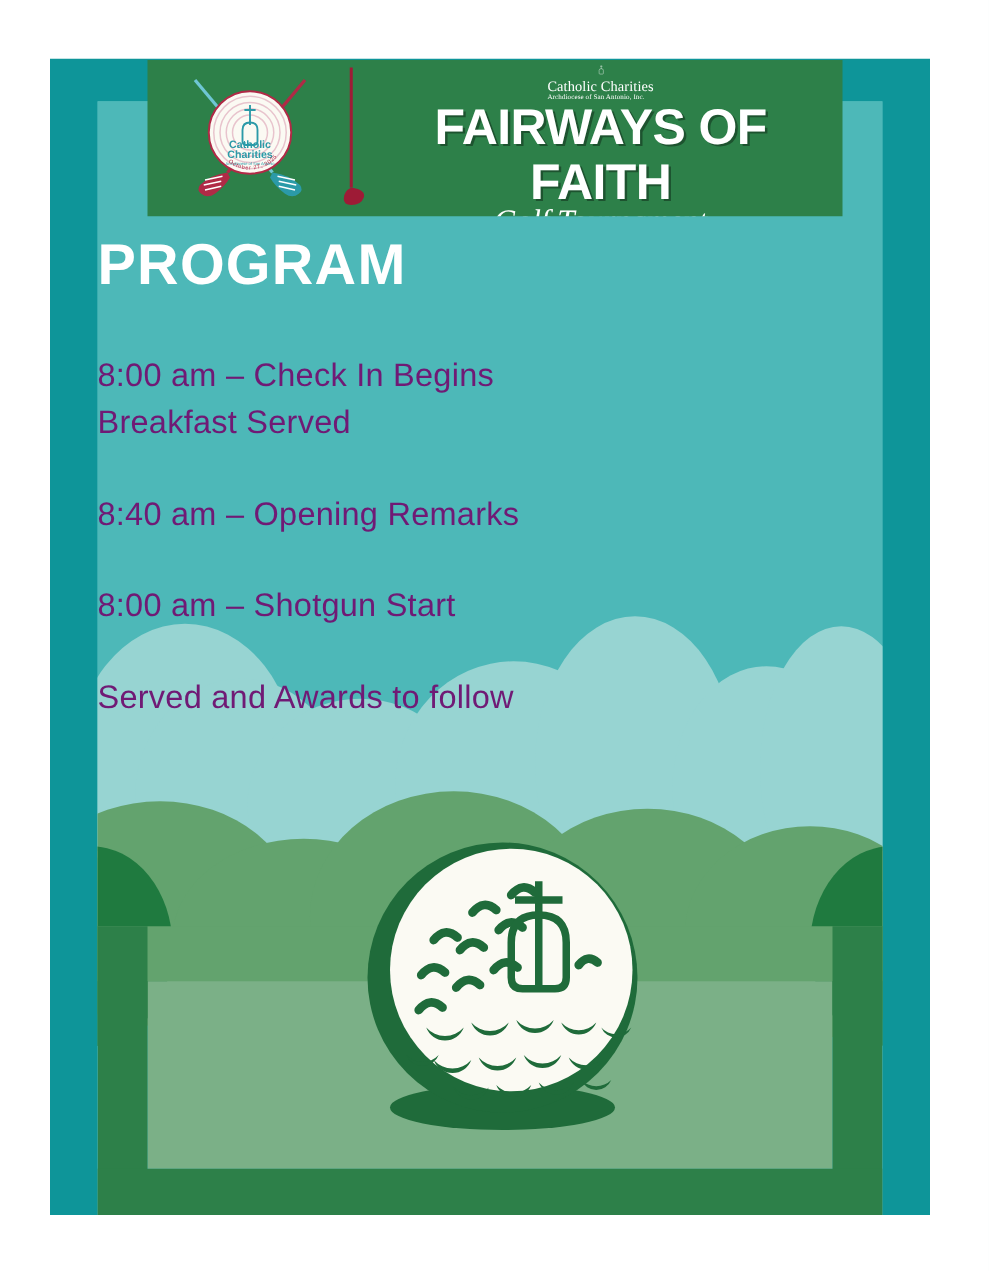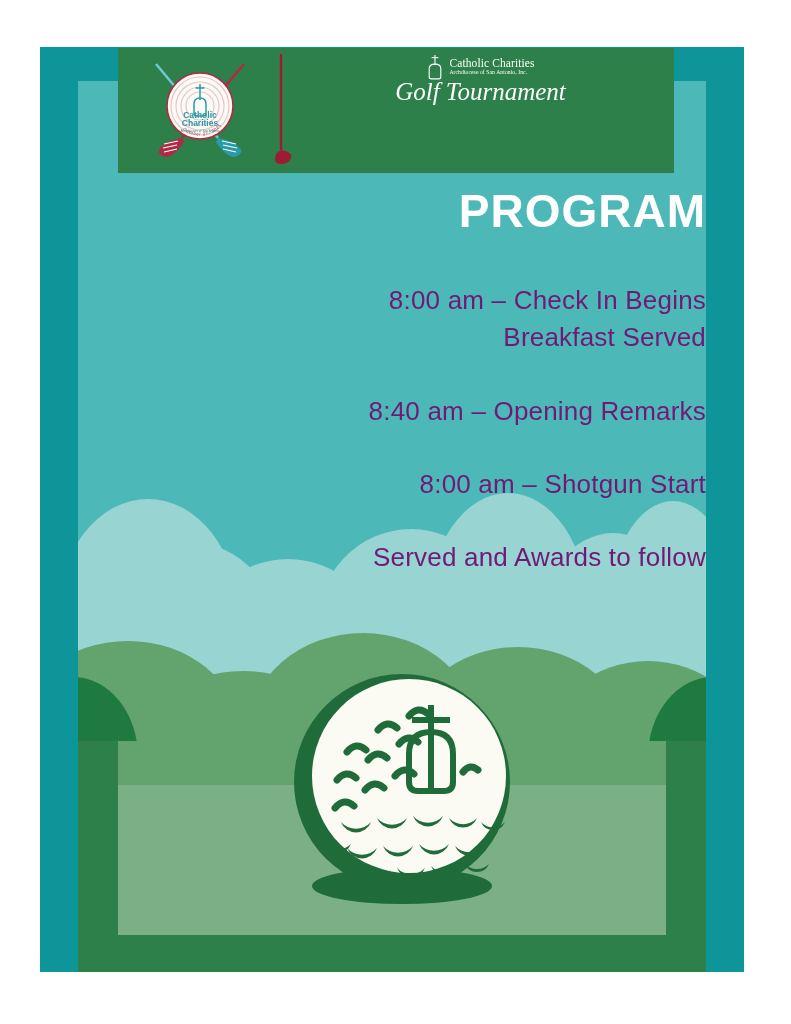--- a/index.html
+++ b/index.html
@@ -26,32 +26,32 @@
   .ground-dark-left{position:absolute;background:#2d8049;}
   .ground-bottom-band{position:absolute;left:0;background:#2d8049;}
 
   
   .banner{position:absolute;left:118px;top:48px;width:556px;height:125px;background:#2d8049;overflow:hidden;}
 
   .banner-logo{position:absolute;left:22px;top:8px;width:120px;height:108px;}
   .flagpole{position:absolute;left:150px;top:4px;width:30px;height:118px;}
 
   .banner-right{position:absolute;left:175px;top:4px;width:375px;height:118px;}
-  .cc-lockup{display:flex;align-items:center;justify-content:center;gap:5px;height:30px;}
+  .cc-lockup{display:flex;align-items:center;justify-content:center;gap:5px;height:30px;flex-direction:column;}
   .cc-text{color:#ffffff;line-height:1.02;text-align:left;}
   .cc-name{font-size:11.5px;font-family:"Liberation Serif",serif;letter-spacing:.1px;}
   .cc-sub{font-size:5.6px;font-family:"Liberation Serif",serif;letter-spacing:.1px;}
 
   .ff-title{color:#ffffff;font-size:40px;font-weight:bold;text-align:center;letter-spacing:-0.5px;
             line-height:44px;margin-top:-2px;text-shadow:2px 2px 0 rgba(0,0,0,.35);}
   .ff-script{color:#ffffff;font-family:"Liberation Serif",serif;font-style:italic;font-size:25px;
              text-align:center;line-height:26px;margin-top:-3px;}
 
   
-  .program-wrap{position:absolute;left:78px;top:185px;width:628px;text-align:right;}
+  .program-wrap{position:absolute;left:78px;top:185px;width:628px;text-align:left;}
   .program-title{color:#ffffff;font-size:46px;font-weight:bold;letter-spacing:1px;line-height:52px;}
   .program-line{color:#701a75;font-size:26px;font-weight:300;line-height:37px;letter-spacing:.2px;}
   .sp-1{height:37px;}
   .sp-2{height:36px;}
   .sp-3{height:36px;}
   .sp-top{height:45px;}
 
   
   .ballwrap{position:absolute;left:285px;top:672px;width:235px;height:240px;}
 </style>
@@ -140,20 +140,21 @@
             <path d="M9 1 v10"></path>
               <path d="M5.6 3.6 h6.8"></path>
             <path d="M3.2 14.5 q0 -4.4 5.8 -4.4 q5.8 0 5.8 4.4 v8.2 q0 2.2 -2.2 2.2 h-7.2 q-2.2 0 -2.2 -2.2 z"></path>
           </g>
         </svg>
         <div class="cc-text">
           <div class="cc-name">Catholic Charities</div>
           <div class="cc-sub">Archdiocese of San Antonio, Inc.</div>
         </div>
       </div>
+      <div class="ff-title">FAIRWAYS OF FAITH</div>
       <div class="ff-script">Golf Tournament</div>
 
     </div>
   </div>
 
   <div class="program-wrap">
     <div class="program-title">PROGRAM</div>
     <div class="sp-top"></div>
     <div class="program-line">8:00 am – Check In Begins</div>
     <div class="program-line">Breakfast Served</div>

